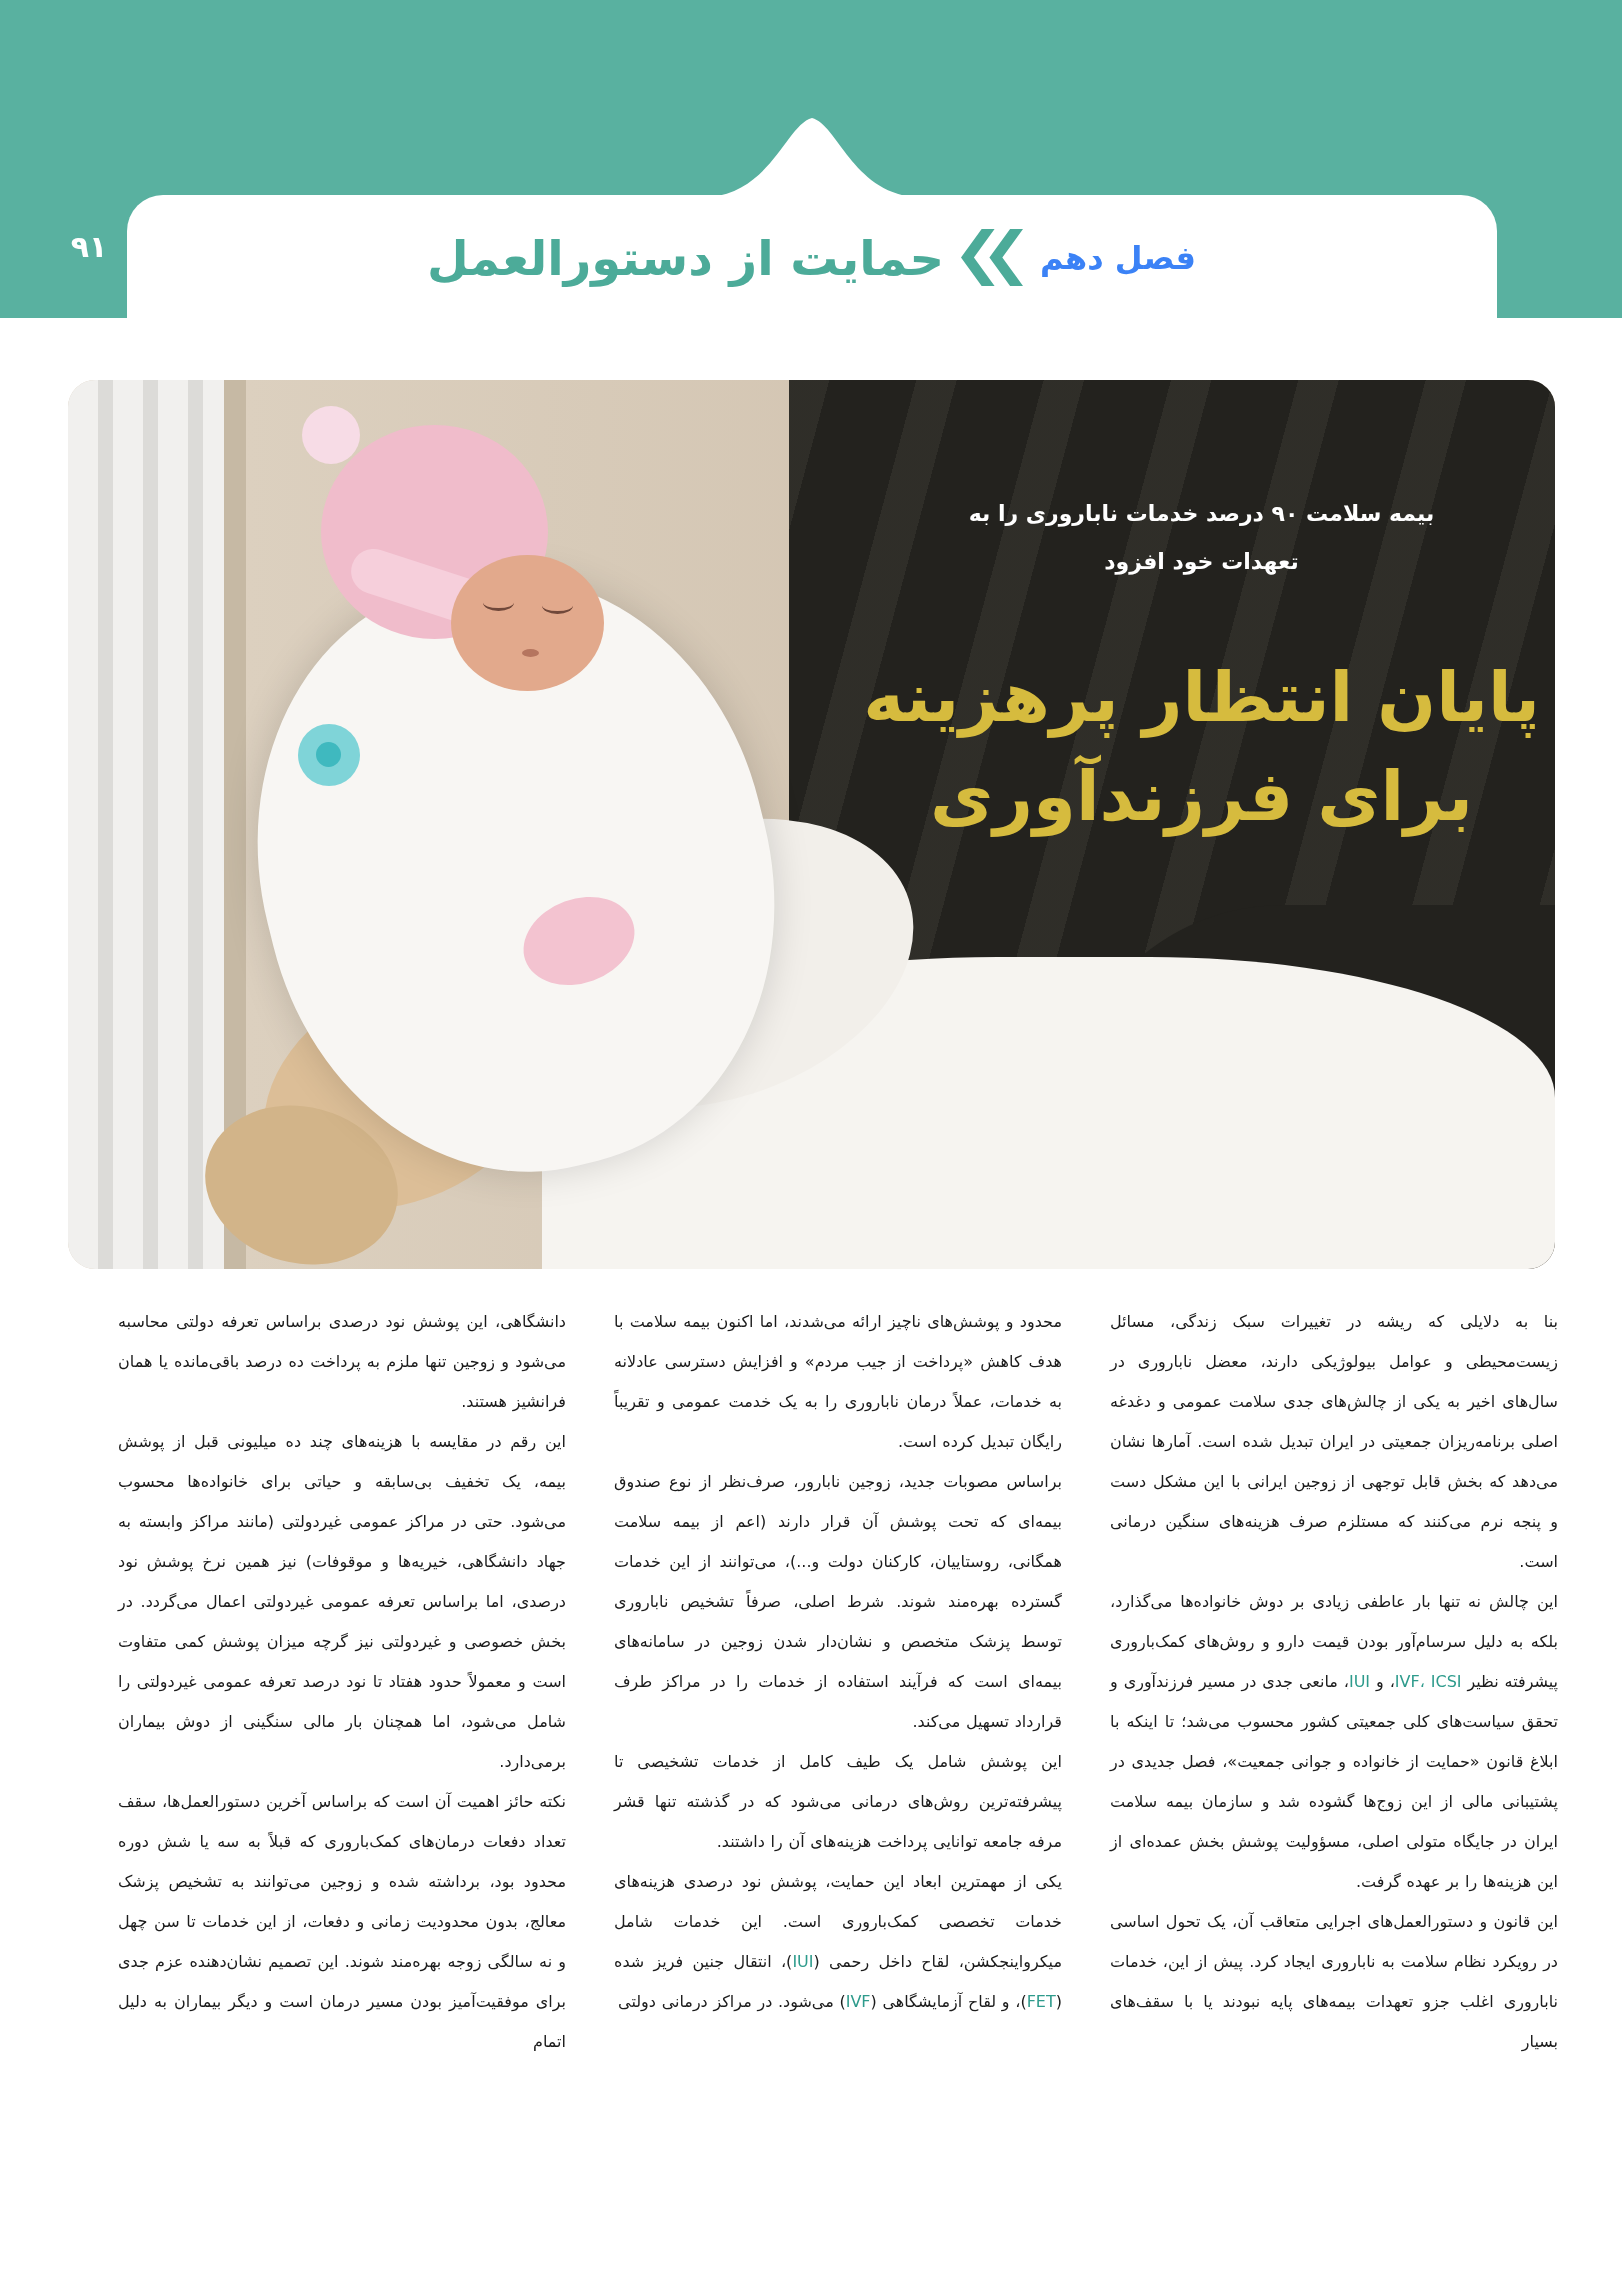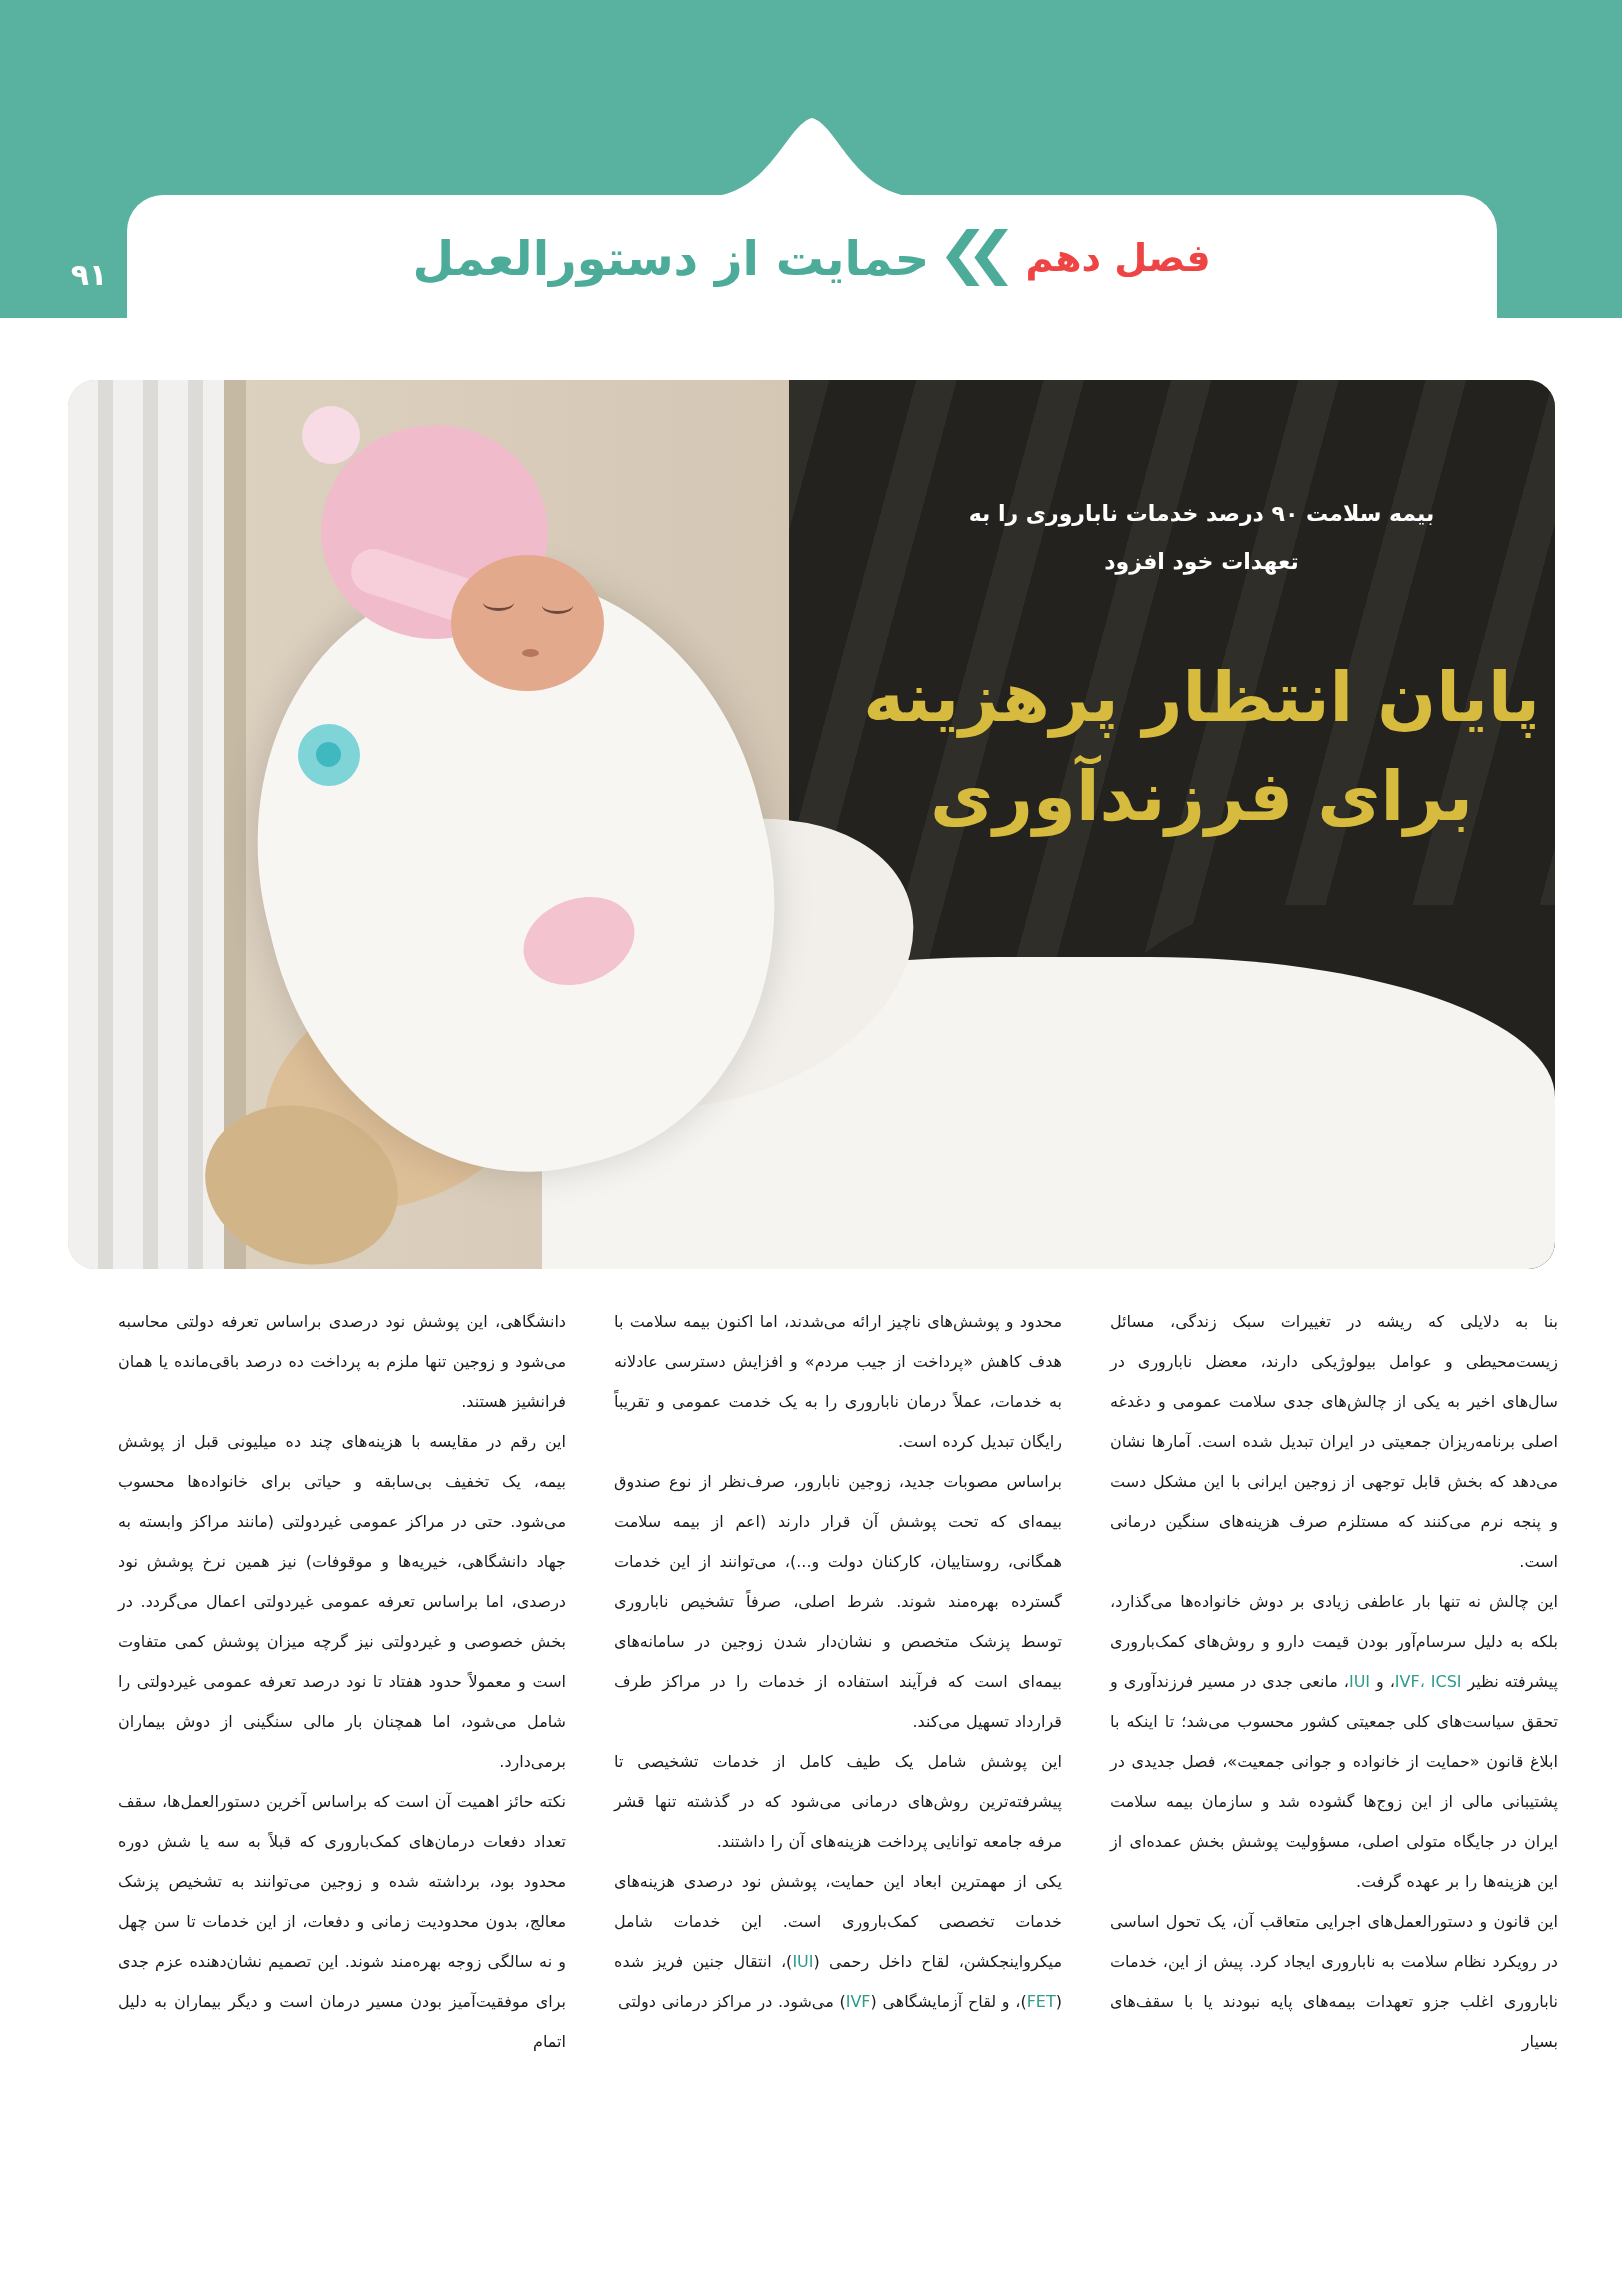--- a/index.html
+++ b/index.html
@@ -5,25 +5,25 @@
   html,body{margin:0;padding:0;}
   body{
     width:1623px;height:2295px;position:relative;background:#ffffff;
     font-family:"DejaVu Sans",sans-serif;overflow:hidden;
   }
   
   .teal-band{position:absolute;left:0;top:0;width:1623px;height:318px;background:#59B1A0;}
   .header-card{position:absolute;left:127px;top:195px;width:1370px;height:169px;
     background:#ffffff;border-radius:36px 36px 0 0;}
   .peak{position:absolute;left:710px;top:114px;width:204px;height:83px;}
-  .page-num{position:absolute;left:60px;top:260px;width:58px;text-align:center;
+  .page-num{position:absolute;left:60px;top:232px;width:58px;text-align:center;
     color:#ffffff;font-size:30px;font-weight:bold;line-height:1;}
   .chapter-row{position:absolute;left:0;right:0;top:229px;display:flex;direction:rtl;
     justify-content:center;align-items:center;gap:17px;}
-  .chapter-label{color:#ef4444;font-size:38px;font-weight:bold;line-height:1;}
+  .chapter-label{color:#3b82f6;font-size:32px;font-weight:bold;line-height:1;}
   .chevron-icon{width:62px;height:57px;display:block;}
   .section-title{color:#4CAB99;font-size:48px;font-weight:bold;line-height:1;}
 
   
   .photo{position:absolute;left:68px;top:380px;width:1487px;height:889px;
     border-radius:27px;overflow:hidden;background:#D8CCBA;}
   .curtain{position:absolute;left:0;top:0;width:156px;height:100%;
     background:repeating-linear-gradient(90deg,#F1F0EE 0 30px,#DCDBD8 30px 45px);}
   .door-line{position:absolute;left:156px;top:0;width:22px;height:100%;background:#C6B9A4;}
   .wall-shade{position:absolute;left:178px;top:0;width:649px;height:100%;

